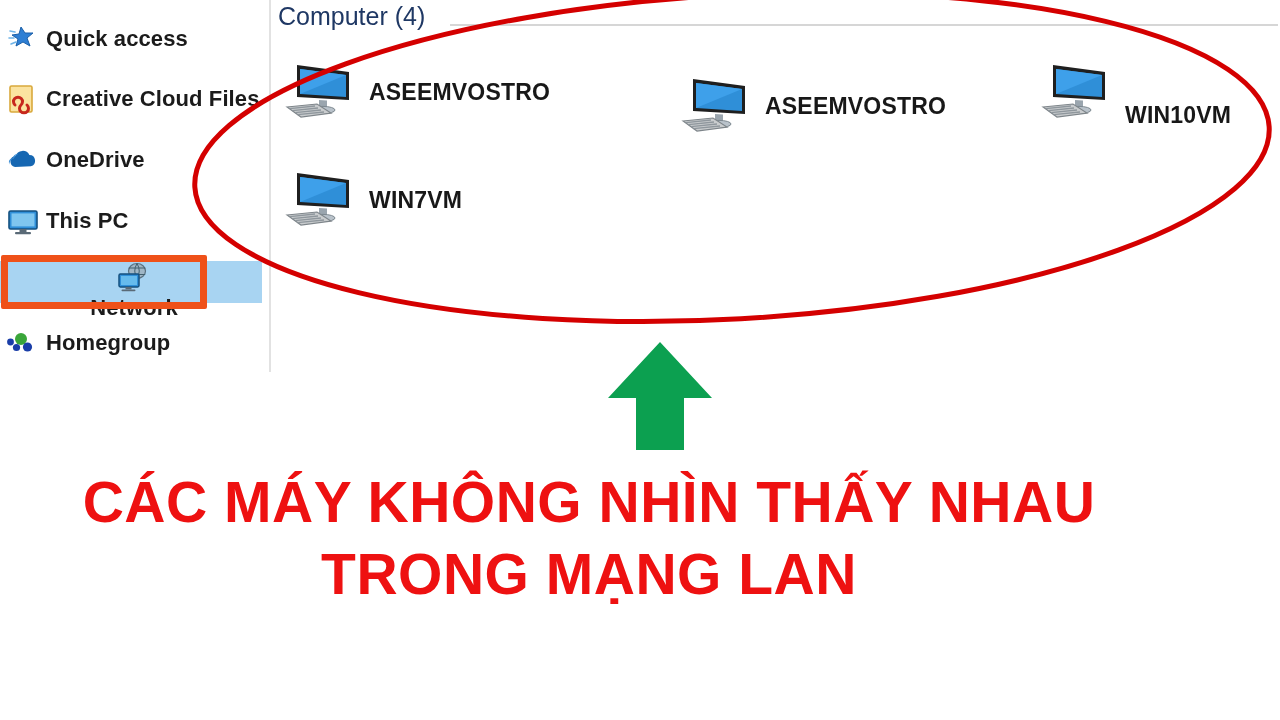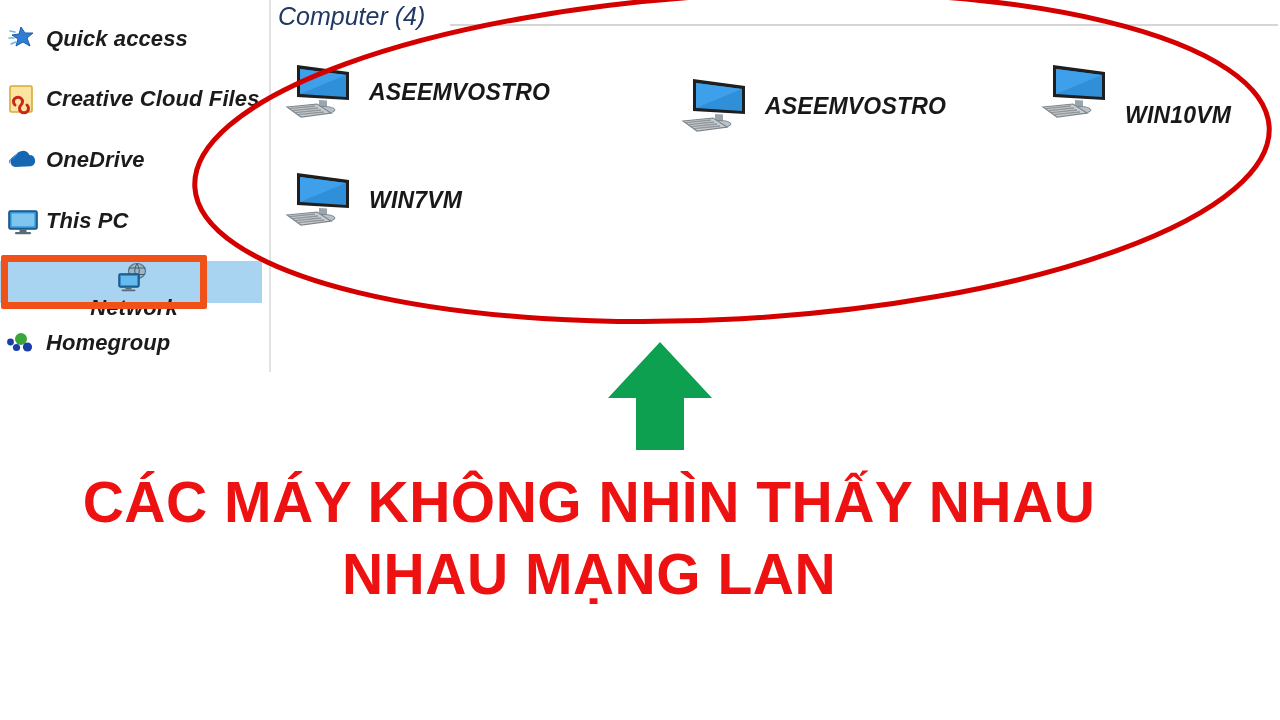--- a/index.html
+++ b/index.html
@@ -16,21 +16,20 @@
     -webkit-font-smoothing: antialiased;
   }
 
   
   #explorer {
     position: absolute;
     left: 0; top: 0;
     width: 1044px;
     height: 372px;
     background: #0ea5e9;
-    font-style: italic;
   }
 
   
   #nav-pane {
     position: absolute;
     left: 0; top: 0;
     width: 270px;
     height: 372px;
     background: #ffffff;
   }
@@ -329,14 +328,14 @@
   </svg>
 
 </div>
 
 <svg id="green-arrow" viewBox="0 0 112 118">
   <path d="M56 6 L108 62 L80 62 L80 114 L32 114 L32 62 L4 62 Z" fill="#0ca050"></path>
 </svg>
 
 <div id="caption">
   <div class="cap-line">CÁC MÁY KHÔNG NHÌN THẤY NHAU</div>
-  <div class="cap-line">NHAU MẠNG LAN</div>
+  <div class="cap-line">TRONG MẠNG LAN</div>
 </div>
 
 </body></html>

